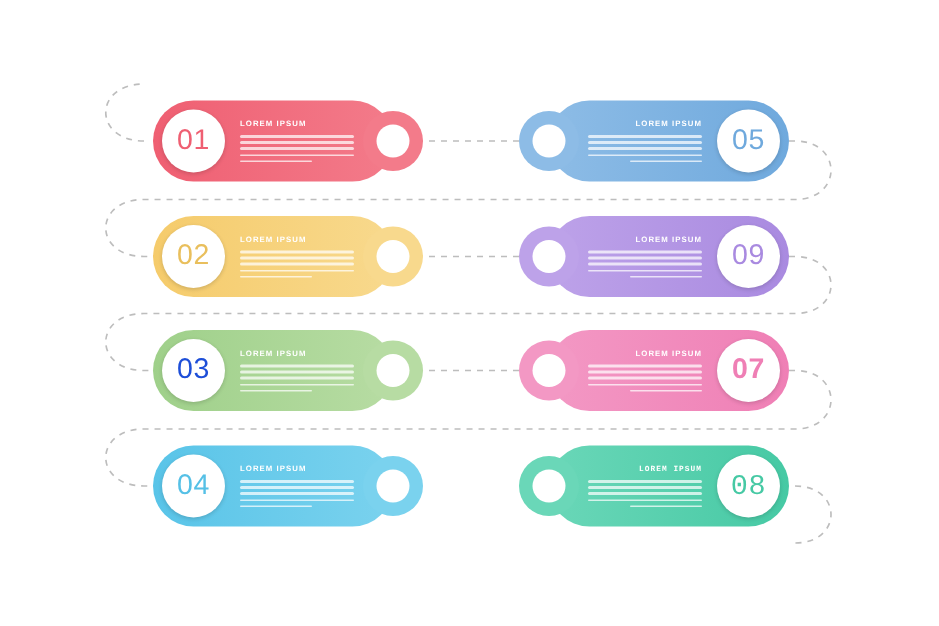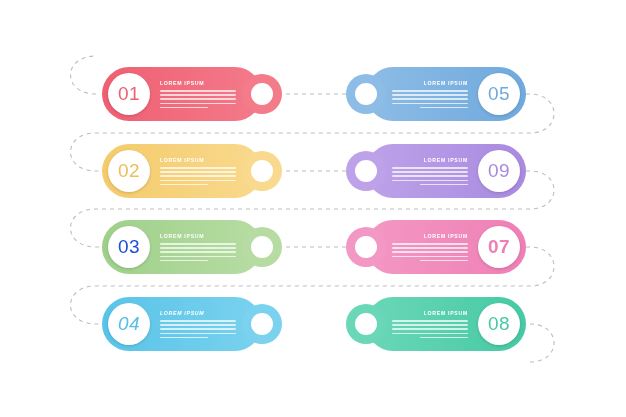--- a/index.html
+++ b/index.html
@@ -183,21 +183,21 @@
         <div class="heading">LOREM IPSUM</div>
         <div class="lines">
           <i style="width: 76px;"></i>
           <i style="width: 76px;"></i>
           <i style="width: 76px;"></i>
           <i style="width: 76px;"></i>
           <i style="width: 48px;"></i>
         </div>
       </div>
     </div>
-    <div class="step left" style="left: 102px; top: 297px; font-style: italic;">
+    <div class="step left" style="left: 102px; top: 297px;">
       <div class="pill" style="background: linear-gradient(90deg, rgb(89, 196, 232), rgb(122, 210, 238));"></div>
       <div class="knob" style="background: rgb(122, 210, 238);">
         <div class="knob-hole"></div>
       </div>
       <div class="num-disc" style="color: rgb(85, 192, 230);">04</div>
       <div class="txt">
         <div class="heading">LOREM IPSUM</div>
         <div class="lines">
           <i style="width: 76px;"></i>
           <i style="width: 76px;"></i>
@@ -251,21 +251,21 @@
         <div class="heading">LOREM IPSUM</div>
         <div class="lines">
           <i style="width: 76px;"></i>
           <i style="width: 76px;"></i>
           <i style="width: 76px;"></i>
           <i style="width: 76px;"></i>
           <i style="width: 48px;"></i>
         </div>
       </div>
     </div>
-    <div class="step right" style="left: 366px; top: 297px;">
+    <div class="step right" style="left: 366px; top: 297px; font-family: Liberation Mono, monospace;">
       <div class="pill" style="background: linear-gradient(270deg, rgb(70, 201, 164), rgb(106, 215, 184));"></div>
       <div class="knob" style="background: rgb(106, 215, 184);">
         <div class="knob-hole"></div>
       </div>
       <div class="num-disc" style="color: rgb(70, 201, 164);">08</div>
       <div class="txt">
         <div class="heading">LOREM IPSUM</div>
         <div class="lines">
           <i style="width: 76px;"></i>
           <i style="width: 76px;"></i>

